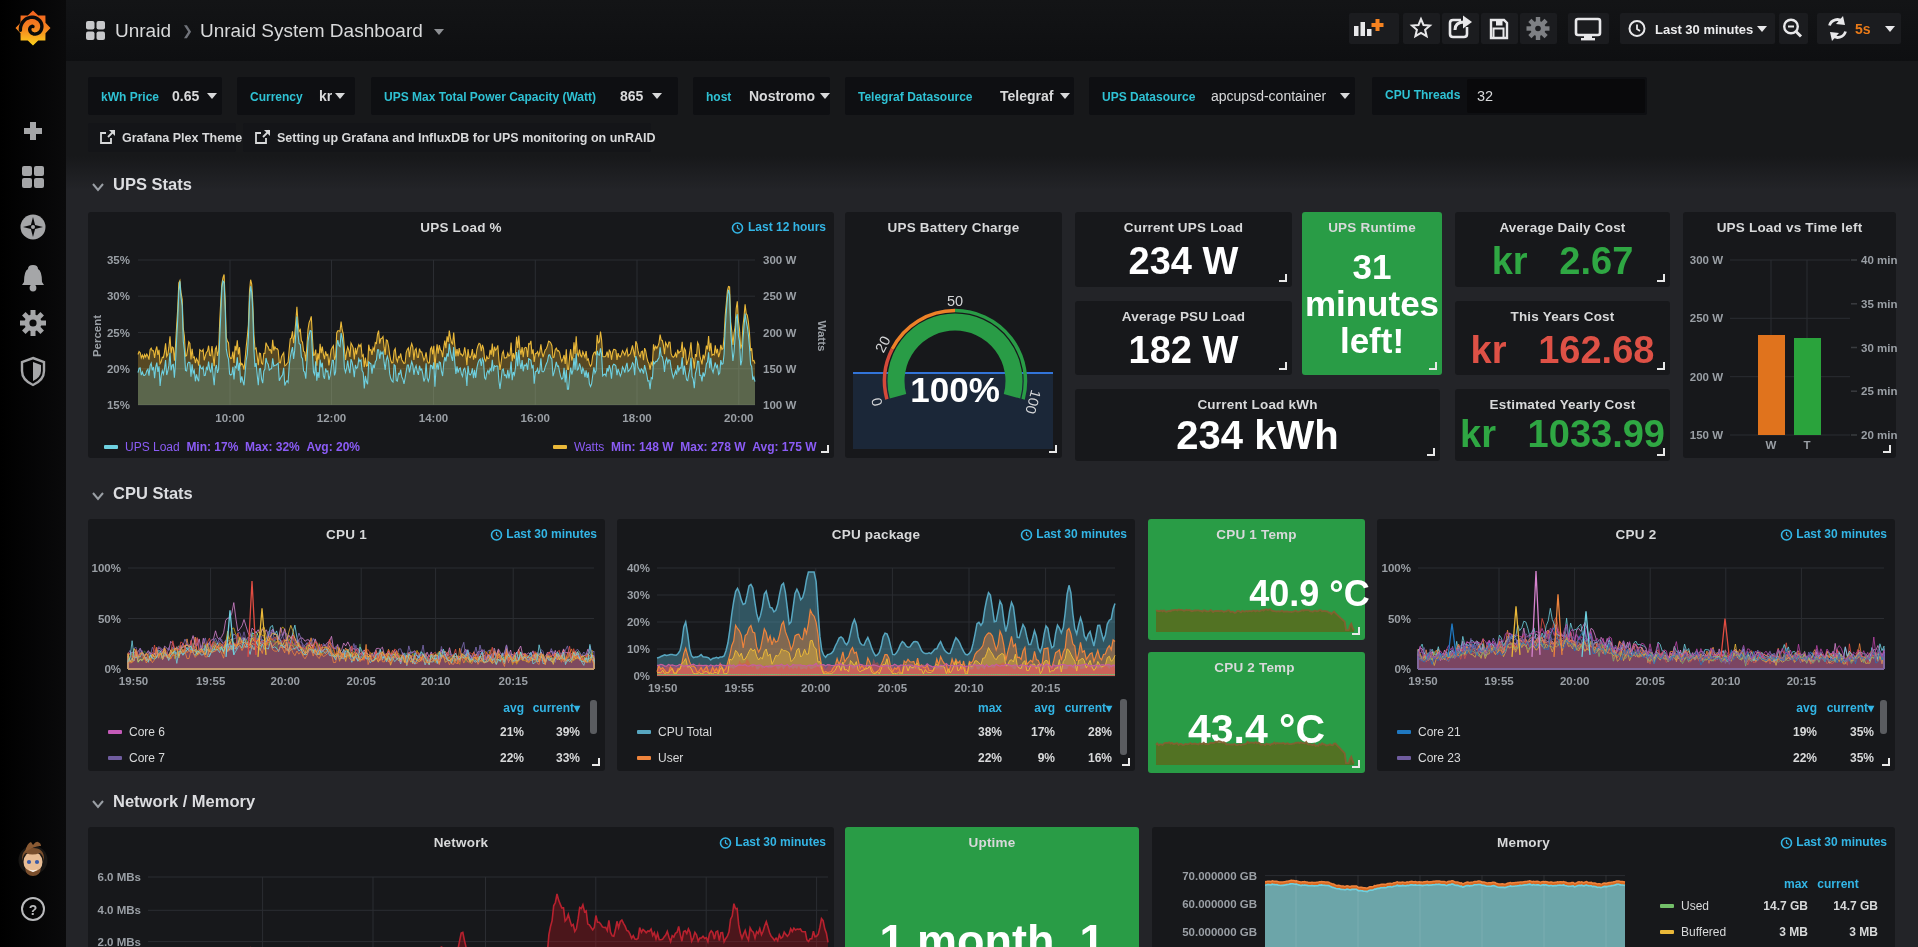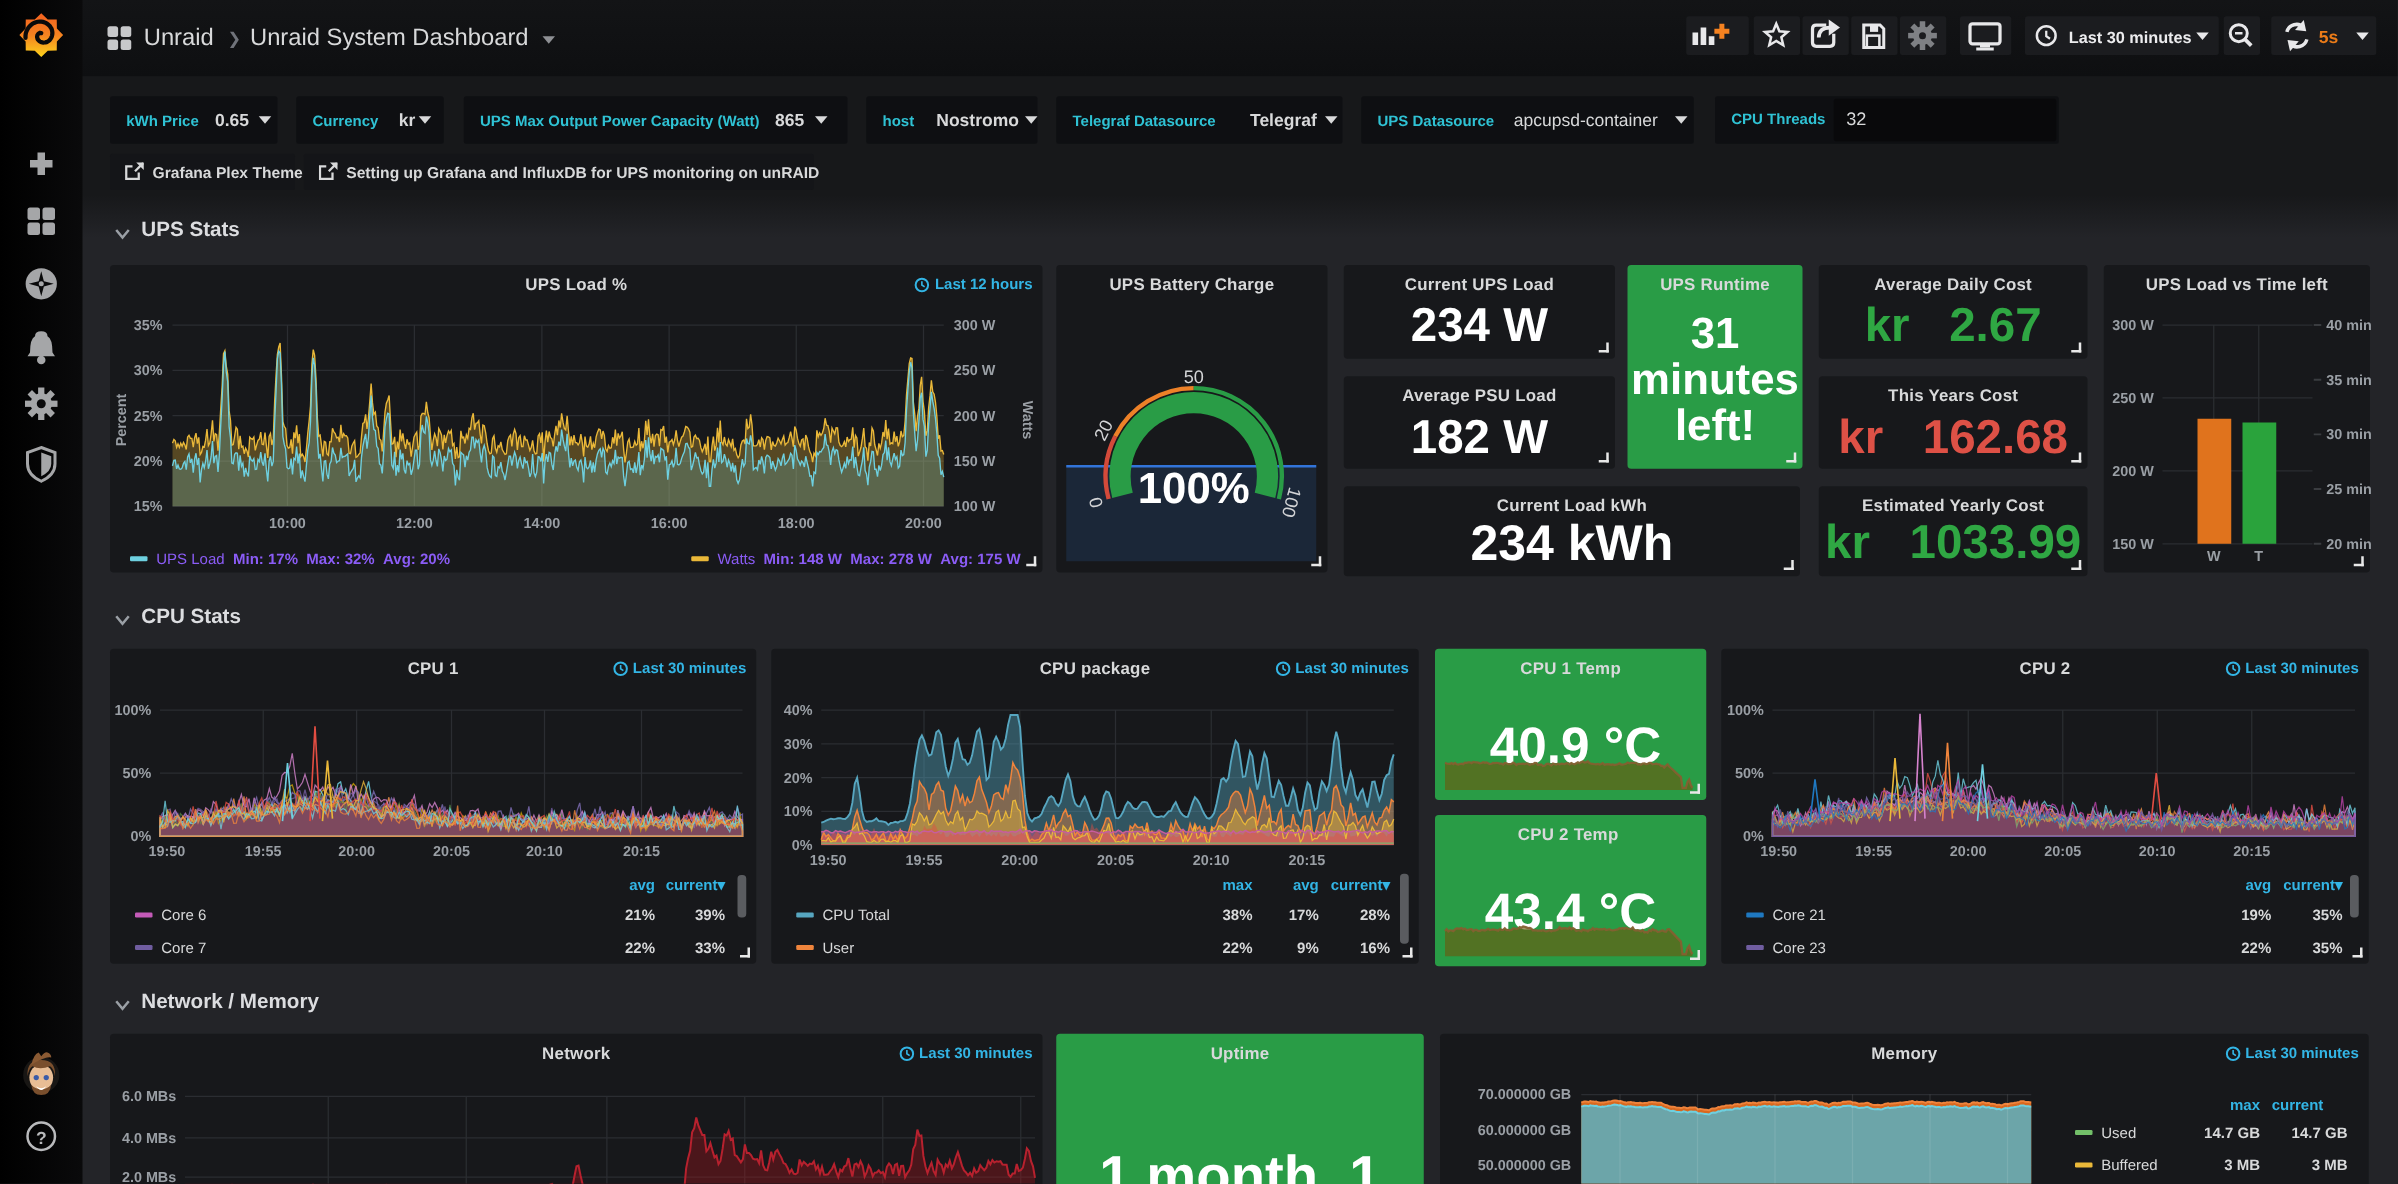--- a/index.html
+++ b/index.html
@@ -137,21 +137,21 @@
   </svg>
 <div class="abs" style="left:1655px;top:22px;font-size:13px;font-weight:bold;color:#ececee">Last 30 minutes</div>
 <div class="abs" style="left:1855px;top:21px;font-size:14px;font-weight:bold;color:#eb7b18">5s</div>
 <div class="abs" style="left:88px;top:77px;width:134px;height:38px;background:#0e0f12;border-radius:2px"></div>
 <div class="abs" style="left:101px;top:90px;font-size:12px;font-weight:bold;color:#2fc2d4">kWh Price</div>
 <div class="abs" style="left:172px;top:88px;font-size:14px;font-weight:bold;color:#d8d9da">0.65</div>
 <div class="abs" style="left:237px;top:77px;width:118px;height:38px;background:#0e0f12;border-radius:2px"></div>
 <div class="abs" style="left:250px;top:90px;font-size:12px;font-weight:bold;color:#2fc2d4">Currency</div>
 <div class="abs" style="left:319px;top:88px;font-size:14px;font-weight:bold;color:#d8d9da">kr</div>
 <div class="abs" style="left:371px;top:77px;width:307px;height:38px;background:#0e0f12;border-radius:2px"></div>
-<div class="abs" style="left:384px;top:90px;font-size:12px;font-weight:bold;color:#2fc2d4">UPS Max Output Power Capacity (Watt)</div>
+<div class="abs" style="left:384px;top:90px;font-size:12px;font-weight:bold;color:#2fc2d4">UPS Max Total Power Capacity (Watt)</div>
 <div class="abs" style="left:620px;top:88px;font-size:14px;font-weight:bold;color:#d8d9da">865</div>
 <div class="abs" style="left:693px;top:77px;width:137px;height:38px;background:#0e0f12;border-radius:2px"></div>
 <div class="abs" style="left:706px;top:90px;font-size:12px;font-weight:bold;color:#2fc2d4">host</div>
 <div class="abs" style="left:749px;top:88px;font-size:14px;font-weight:bold;color:#d8d9da">Nostromo</div>
 <div class="abs" style="left:845px;top:77px;width:229px;height:38px;background:#0e0f12;border-radius:2px"></div>
 <div class="abs" style="left:858px;top:90px;font-size:12px;font-weight:bold;color:#2fc2d4">Telegraf Datasource</div>
 <div class="abs" style="left:1000px;top:88px;font-size:14px;font-weight:bold;color:#d8d9da">Telegraf</div>
 <div class="abs" style="left:1089px;top:77px;width:266px;height:38px;background:#0e0f12;border-radius:2px"></div>
 <div class="abs" style="left:1102px;top:90px;font-size:12px;font-weight:bold;color:#2fc2d4">UPS Datasource</div>
 <div class="abs" style="left:1211px;top:88px;font-size:14px;font-weight:normal;color:#d8d9da">apcupsd-container</div>
@@ -464,21 +464,21 @@
 <div class="lv" style="left:932px;top:725px;width:70px">38%</div>
 <div class="lv" style="left:985px;top:725px;width:70px">17%</div>
 <div class="lv" style="left:1042px;top:725px;width:70px">28%</div>
 <div class="ln" style="left:637px;top:751px"><span class="sw" style="background:#EF843C"></span>User</div>
 <div class="lv" style="left:932px;top:751px;width:70px">22%</div>
 <div class="lv" style="left:985px;top:751px;width:70px">9%</div>
 <div class="lv" style="left:1042px;top:751px;width:70px">16%</div>
 <div class="abs" style="left:1120px;top:699px;width:7px;height:56px;background:#5a5c60;border-radius:3px"></div>
 <div class="gpanel" style="left:1148px;top:519px;width:217px;height:121px"></div>
 <div class="ptitle" style="left:1148px;top:527px;width:217px">CPU 1 Temp</div>
-<div class="bigv" style="left:1167px;top:573px;width:187px;font-size:41px">40.9 °C</div>
+<div class="bigv" style="left:1216px;top:573px;width:187px;font-size:36px">40.9 °C</div>
 <svg class="abs" style="left:1148px;top:519px" width="217" height="121" viewBox="0 0 217 121">
     <path d="M8.0,91.2 L9.3,91.8 L10.7,92.0 L12.0,92.1 L13.3,91.5 L14.6,92.3 L16.0,91.3 L17.3,92.4 L18.6,92.7 L20.0,92.2 L21.3,91.9 L22.6,92.3 L23.9,91.2 L25.3,91.3 L26.6,90.8 L27.9,90.8 L29.3,91.5 L30.6,90.5 L31.9,90.8 L33.2,90.9 L34.6,91.1 L35.9,91.7 L37.2,91.4 L38.6,90.8 L39.9,91.3 L41.2,90.9 L42.6,91.6 L43.9,92.3 L45.2,92.0 L46.5,91.4 L47.9,91.5 L49.2,91.3 L50.5,91.4 L51.9,91.9 L53.2,91.9 L54.5,92.7 L55.8,91.3 L57.2,91.6 L58.5,92.3 L59.8,92.3 L61.2,92.1 L62.5,91.1 L63.8,91.7 L65.1,93.1 L66.5,92.1 L67.8,92.0 L69.1,92.0 L70.5,91.9 L71.8,92.3 L73.1,91.7 L74.4,92.0 L75.8,93.0 L77.1,92.3 L78.4,92.3 L79.8,91.3 L81.1,91.4 L82.4,93.0 L83.7,92.6 L85.1,92.6 L86.4,93.8 L87.7,93.6 L89.1,92.2 L90.4,92.0 L91.7,92.5 L93.0,93.4 L94.4,91.9 L95.7,92.3 L97.0,92.6 L98.4,92.0 L99.7,92.6 L101.0,91.9 L102.3,92.1 L103.7,92.3 L105.0,91.6 L106.3,91.7 L107.7,92.5 L109.0,91.5 L110.3,92.0 L111.7,92.4 L113.0,91.6 L114.3,90.9 L115.6,91.6 L117.0,90.6 L118.3,90.2 L119.6,91.1 L121.0,90.7 L122.3,90.1 L123.6,91.5 L124.9,92.0 L126.3,92.1 L127.6,92.4 L128.9,92.5 L130.3,92.1 L131.6,92.6 L132.9,92.2 L134.2,91.5 L135.6,92.8 L136.9,92.5 L138.2,92.4 L139.6,92.5 L140.9,92.9 L142.2,92.6 L143.5,93.1 L144.9,92.7 L146.2,92.4 L147.5,91.6 L148.9,92.6 L150.2,92.6 L151.5,92.4 L152.8,92.0 L154.2,91.0 L155.5,91.7 L156.8,91.2 L158.2,91.2 L159.5,91.2 L160.8,91.2 L162.1,92.4 L163.5,92.3 L164.8,92.8 L166.1,91.8 L167.5,91.7 L168.8,92.3 L170.1,92.1 L171.4,91.2 L172.8,91.2 L174.1,92.4 L175.4,92.2 L176.8,92.0 L178.1,92.3 L179.4,92.4 L180.8,93.6 L182.1,93.6 L183.4,95.1 L184.7,93.7 L186.1,92.5 L187.4,94.2 L188.7,95.4 L190.1,96.6 L191.4,97.8 L192.7,99.1 L194.0,100.3 L195.4,101.5 L196.7,102.7 L198.0,111.2 L199.4,111.2 L200.7,111.2 L202.0,106.6 L203.3,104.7 L204.7,109.3 L206.0,111.2 L206.0,113.0 L8.0,113.0 Z" fill="rgba(108,88,14,0.62)"></path>
     <path d="M8.0,91.2 L9.3,91.8 L10.7,92.0 L12.0,92.1 L13.3,91.5 L14.6,92.3 L16.0,91.3 L17.3,92.4 L18.6,92.7 L20.0,92.2 L21.3,91.9 L22.6,92.3 L23.9,91.2 L25.3,91.3 L26.6,90.8 L27.9,90.8 L29.3,91.5 L30.6,90.5 L31.9,90.8 L33.2,90.9 L34.6,91.1 L35.9,91.7 L37.2,91.4 L38.6,90.8 L39.9,91.3 L41.2,90.9 L42.6,91.6 L43.9,92.3 L45.2,92.0 L46.5,91.4 L47.9,91.5 L49.2,91.3 L50.5,91.4 L51.9,91.9 L53.2,91.9 L54.5,92.7 L55.8,91.3 L57.2,91.6 L58.5,92.3 L59.8,92.3 L61.2,92.1 L62.5,91.1 L63.8,91.7 L65.1,93.1 L66.5,92.1 L67.8,92.0 L69.1,92.0 L70.5,91.9 L71.8,92.3 L73.1,91.7 L74.4,92.0 L75.8,93.0 L77.1,92.3 L78.4,92.3 L79.8,91.3 L81.1,91.4 L82.4,93.0 L83.7,92.6 L85.1,92.6 L86.4,93.8 L87.7,93.6 L89.1,92.2 L90.4,92.0 L91.7,92.5 L93.0,93.4 L94.4,91.9 L95.7,92.3 L97.0,92.6 L98.4,92.0 L99.7,92.6 L101.0,91.9 L102.3,92.1 L103.7,92.3 L105.0,91.6 L106.3,91.7 L107.7,92.5 L109.0,91.5 L110.3,92.0 L111.7,92.4 L113.0,91.6 L114.3,90.9 L115.6,91.6 L117.0,90.6 L118.3,90.2 L119.6,91.1 L121.0,90.7 L122.3,90.1 L123.6,91.5 L124.9,92.0 L126.3,92.1 L127.6,92.4 L128.9,92.5 L130.3,92.1 L131.6,92.6 L132.9,92.2 L134.2,91.5 L135.6,92.8 L136.9,92.5 L138.2,92.4 L139.6,92.5 L140.9,92.9 L142.2,92.6 L143.5,93.1 L144.9,92.7 L146.2,92.4 L147.5,91.6 L148.9,92.6 L150.2,92.6 L151.5,92.4 L152.8,92.0 L154.2,91.0 L155.5,91.7 L156.8,91.2 L158.2,91.2 L159.5,91.2 L160.8,91.2 L162.1,92.4 L163.5,92.3 L164.8,92.8 L166.1,91.8 L167.5,91.7 L168.8,92.3 L170.1,92.1 L171.4,91.2 L172.8,91.2 L174.1,92.4 L175.4,92.2 L176.8,92.0 L178.1,92.3 L179.4,92.4 L180.8,93.6 L182.1,93.6 L183.4,95.1 L184.7,93.7 L186.1,92.5 L187.4,94.2 L188.7,95.4 L190.1,96.6 L191.4,97.8 L192.7,99.1 L194.0,100.3 L195.4,101.5 L196.7,102.7 L198.0,111.2 L199.4,111.2 L200.7,111.2 L202.0,106.6 L203.3,104.7 L204.7,109.3 L206.0,111.2" fill="none" stroke="rgba(132,96,48,0.95)" stroke-width="1.8"></path>
   </svg>
 <div class="corner" style="left:1352px;top:627px"></div>
 <div class="gpanel" style="left:1148px;top:652px;width:217px;height:121px"></div>
 <div class="ptitle" style="left:1148px;top:660px;width:213px">CPU 2 Temp</div>
 <div class="bigv" style="left:1148px;top:706px;width:217px;font-size:41px">43.4 °C</div>
 <svg class="abs" style="left:1148px;top:652px" width="217" height="121" viewBox="0 0 217 121">
     <path d="M8.0,92.8 L9.3,91.4 L10.7,93.2 L12.0,92.3 L13.3,92.4 L14.6,93.0 L16.0,91.5 L17.3,90.8 L18.6,90.9 L20.0,90.9 L21.3,90.4 L22.6,91.6 L23.9,90.9 L25.3,92.0 L26.6,91.9 L27.9,91.4 L29.3,91.3 L30.6,93.0 L31.9,91.9 L33.2,91.9 L34.6,92.8 L35.9,92.9 L37.2,92.0 L38.6,92.1 L39.9,92.4 L41.2,91.8 L42.6,91.1 L43.9,92.1 L45.2,91.8 L46.5,91.5 L47.9,91.8 L49.2,92.1 L50.5,92.5 L51.9,91.2 L53.2,91.8 L54.5,91.8 L55.8,90.7 L57.2,92.1 L58.5,92.0 L59.8,92.3 L61.2,91.9 L62.5,90.7 L63.8,90.8 L65.1,91.0 L66.5,90.7 L67.8,89.6 L69.1,90.2 L70.5,89.1 L71.8,89.4 L73.1,89.9 L74.4,90.5 L75.8,90.3 L77.1,91.0 L78.4,92.4 L79.8,92.1 L81.1,92.3 L82.4,92.6 L83.7,92.4 L85.1,92.6 L86.4,92.0 L87.7,92.8 L89.1,93.1 L90.4,92.7 L91.7,92.1 L93.0,93.1 L94.4,92.3 L95.7,92.4 L97.0,92.1 L98.4,91.5 L99.7,89.8 L101.0,91.0 L102.3,90.7 L103.7,90.6 L105.0,90.7 L106.3,91.1 L107.7,90.0 L109.0,91.4 L110.3,90.5 L111.7,91.3 L113.0,92.8 L114.3,92.3 L115.6,92.3 L117.0,93.1 L118.3,91.6 L119.6,92.2 L121.0,92.2 L122.3,93.1 L123.6,91.9 L124.9,91.9 L126.3,90.5 L127.6,91.9 L128.9,91.0 L130.3,91.3 L131.6,91.4 L132.9,91.3 L134.2,91.4 L135.6,91.0 L136.9,92.0 L138.2,91.7 L139.6,91.3 L140.9,92.1 L142.2,92.2 L143.5,92.1 L144.9,91.7 L146.2,91.6 L147.5,90.6 L148.9,90.8 L150.2,90.4 L151.5,91.1 L152.8,90.2 L154.2,90.8 L155.5,91.2 L156.8,91.3 L158.2,90.0 L159.5,92.0 L160.8,92.5 L162.1,92.1 L163.5,92.6 L164.8,93.2 L166.1,92.1 L167.5,93.9 L168.8,93.5 L170.1,94.0 L171.4,92.0 L172.8,92.8 L174.1,91.2 L175.4,92.3 L176.8,92.3 L178.1,93.5 L179.4,93.3 L180.8,92.8 L182.1,92.2 L183.4,93.2 L184.7,93.4 L186.1,91.5 L187.4,91.4 L188.7,92.9 L190.1,94.3 L191.4,95.7 L192.7,97.1 L194.0,98.5 L195.4,99.9 L196.7,101.3 L198.0,111.2 L199.4,111.2 L200.7,111.2 L202.0,106.6 L203.3,104.7 L204.7,109.3 L206.0,111.2 L206.0,113.0 L8.0,113.0 Z" fill="rgba(108,88,14,0.62)"></path>

